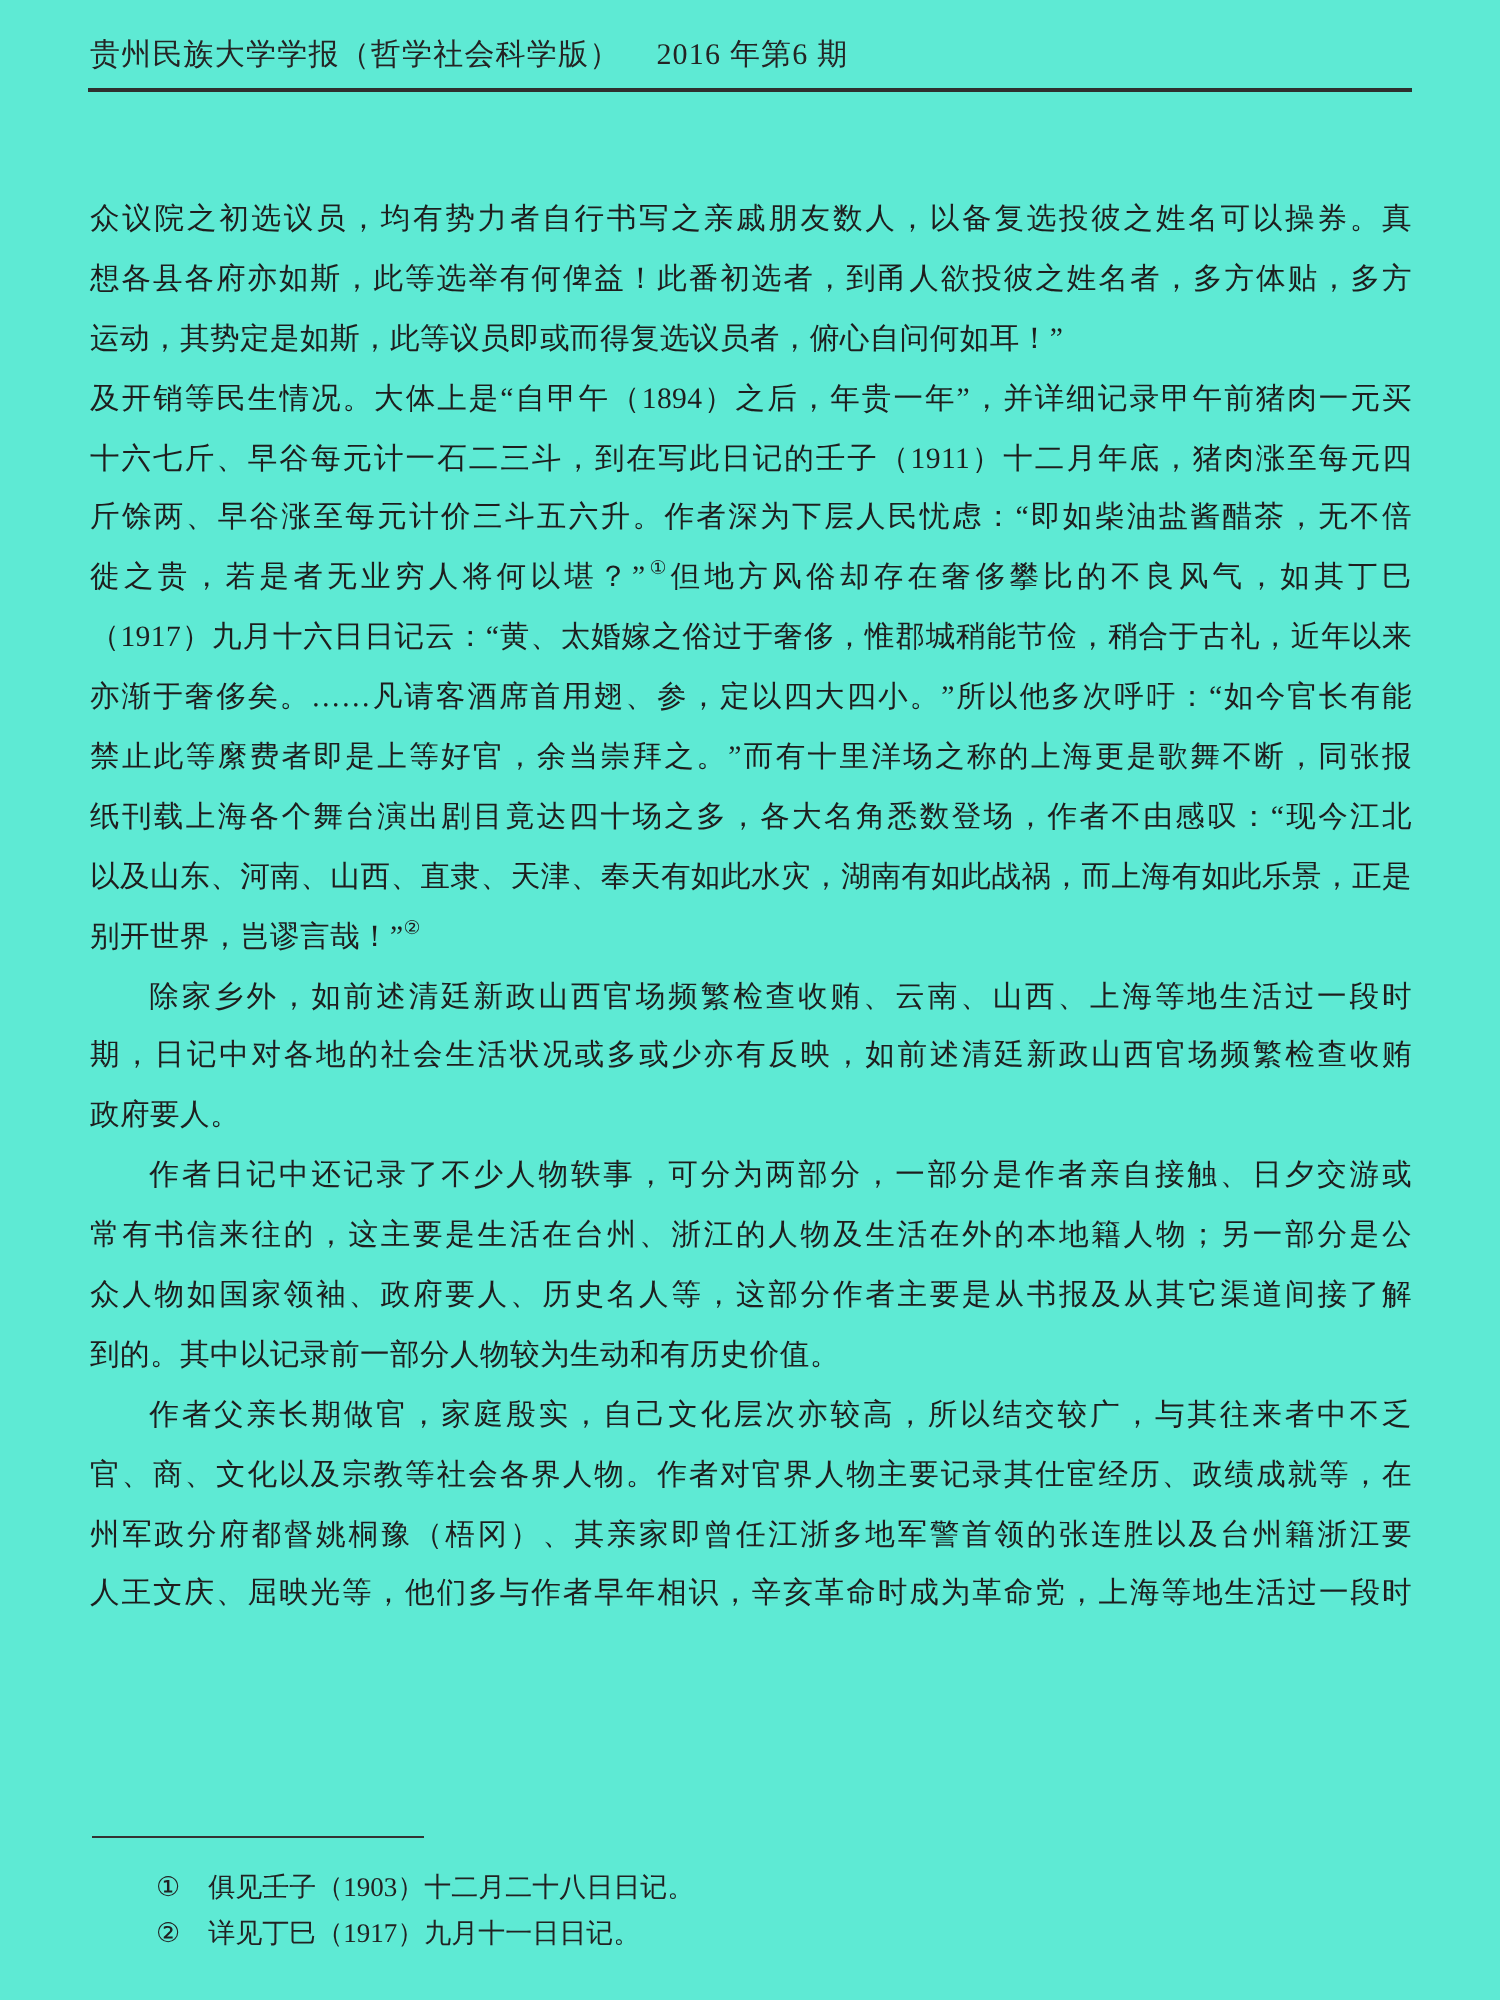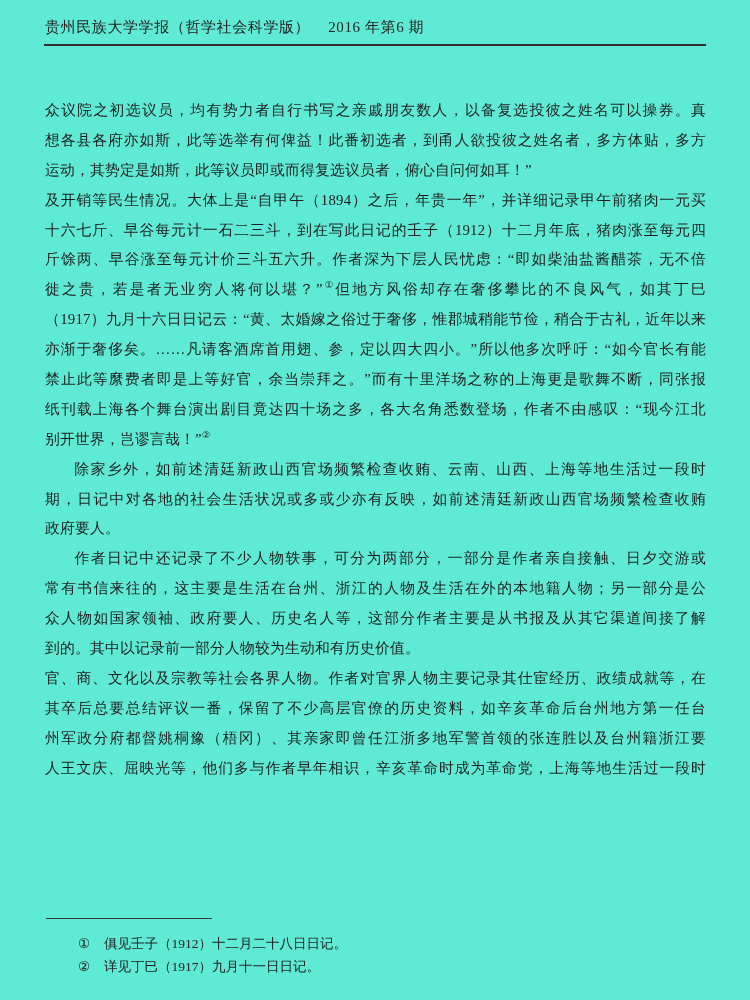--- a/index.html
+++ b/index.html
@@ -110,43 +110,44 @@
   <div class="header-text">
     <span>贵州民族大学学报（哲学社会科学版）</span><span class="issue">2016 年第6 期</span>
   </div>
   <div class="header-rule"></div>
 
   <div class="body-text" id="body-text">
       <div class="text-line">众议院之初选议员，均有势力者自行书写之亲戚朋友数人，以备复选投彼之姓名可以操券。真</div>
       <div class="text-line">想各县各府亦如斯，此等选举有何俾益！此番初选者，到甬人欲投彼之姓名者，多方体贴，多方</div>
       <div class="text-line para-end">运动，其势定是如斯，此等议员即或而得复选议员者，俯心自问何如耳！”</div>
       <div class="text-line">及开销等民生情况。大体上是“自甲午（1894）之后，年贵一年”，并详细记录甲午前猪肉一元买</div>
-      <div class="text-line">十六七斤、早谷每元计一石二三斗，到在写此日记的壬子（1912）十二月年底，猪肉涨至每元四</div>
+      <div class="text-line">十六七斤、早谷每元计一石二三斗，到在写此日记的壬子（1911）十二月年底，猪肉涨至每元四</div>
       <div class="text-line">斤馀两、早谷涨至每元计价三斗五六升。作者深为下层人民忧虑：“即如柴油盐酱醋茶，无不倍</div>
       <div class="text-line">徙之贵，若是者无业穷人将何以堪？”<sup class="fn-ref">①</sup>但地方风俗却存在奢侈攀比的不良风气，如其丁巳</div>
       <div class="text-line">（1917）九月十六日日记云：“黄、太婚嫁之俗过于奢侈，惟郡城稍能节俭，稍合于古礼，近年以来</div>
       <div class="text-line">亦渐于奢侈矣。……凡请客酒席首用翅、参，定以四大四小。”所以他多次呼吁：“如今官长有能</div>
       <div class="text-line">禁止此等縻费者即是上等好官，余当崇拜之。”而有十里洋场之称的上海更是歌舞不断，同张报</div>
       <div class="text-line">纸刊载上海各个舞台演出剧目竟达四十场之多，各大名角悉数登场，作者不由感叹：“现今江北</div>
+      <div class="text-line">以及山东、河南、山西、直隶、天津、奉天有如此水灾，湖南有如此战祸，而上海有如此乐景，正是</div>
       <div class="text-line para-end">别开世界，岂谬言哉！”<sup class="fn-ref">②</sup></div>
       <div class="text-line indent">除家乡外，如前述清廷新政山西官场频繁检查收贿、云南、山西、上海等地生活过一段时</div>
       <div class="text-line">期，日记中对各地的社会生活状况或多或少亦有反映，如前述清廷新政山西官场频繁检查收贿</div>
       <div class="text-line para-end">政府要人。</div>
       <div class="text-line indent">作者日记中还记录了不少人物轶事，可分为两部分，一部分是作者亲自接触、日夕交游或</div>
       <div class="text-line">常有书信来往的，这主要是生活在台州、浙江的人物及生活在外的本地籍人物；另一部分是公</div>
       <div class="text-line">众人物如国家领袖、政府要人、历史名人等，这部分作者主要是从书报及从其它渠道间接了解</div>
       <div class="text-line para-end">到的。其中以记录前一部分人物较为生动和有历史价值。</div>
+      <div class="text-line indent">作者父亲长期做官，家庭殷实，自己文化层次亦较高，所以结交较广，与其往来者中不乏</div>
       <div class="text-line">官、商、文化以及宗教等社会各界人物。作者对官界人物主要记录其仕宦经历、政绩成就等，在</div>
-      <div class="text-line">其卒后总要总结评议一番，保留了不少高层官僚的历史资料，如辛亥革命后台州地方第一任台</div>
       <div class="text-line">州军政分府都督姚桐豫（梧冈）、其亲家即曾任江浙多地军警首领的张连胜以及台州籍浙江要</div>
       <div class="text-line">人王文庆、屈映光等，他们多与作者早年相识，辛亥革命时成为革命党，上海等地生活过一段时</div>
     </div>
 
   <div class="fn-sep"></div>
 
   <div class="footnotes" id="footnotes">
-      <div class="fn-line"><span class="fn-marker">①</span><span>俱见壬子（1912）十二月二十八日日记。</span></div>
+      <div class="fn-line"><span class="fn-marker">①</span><span>俱见壬子（1903）十二月二十八日日记。</span></div>
       <div class="fn-line"><span class="fn-marker">②</span><span>详见丁巳（1917）九月十一日日记。</span></div>
     </div>
 
   <div class="page-num">·34·</div>
 
 </div>
 
 </body></html>

